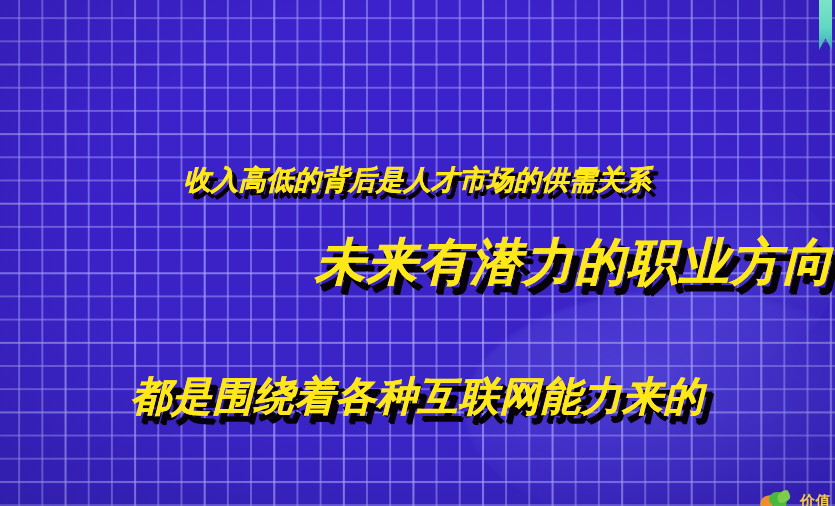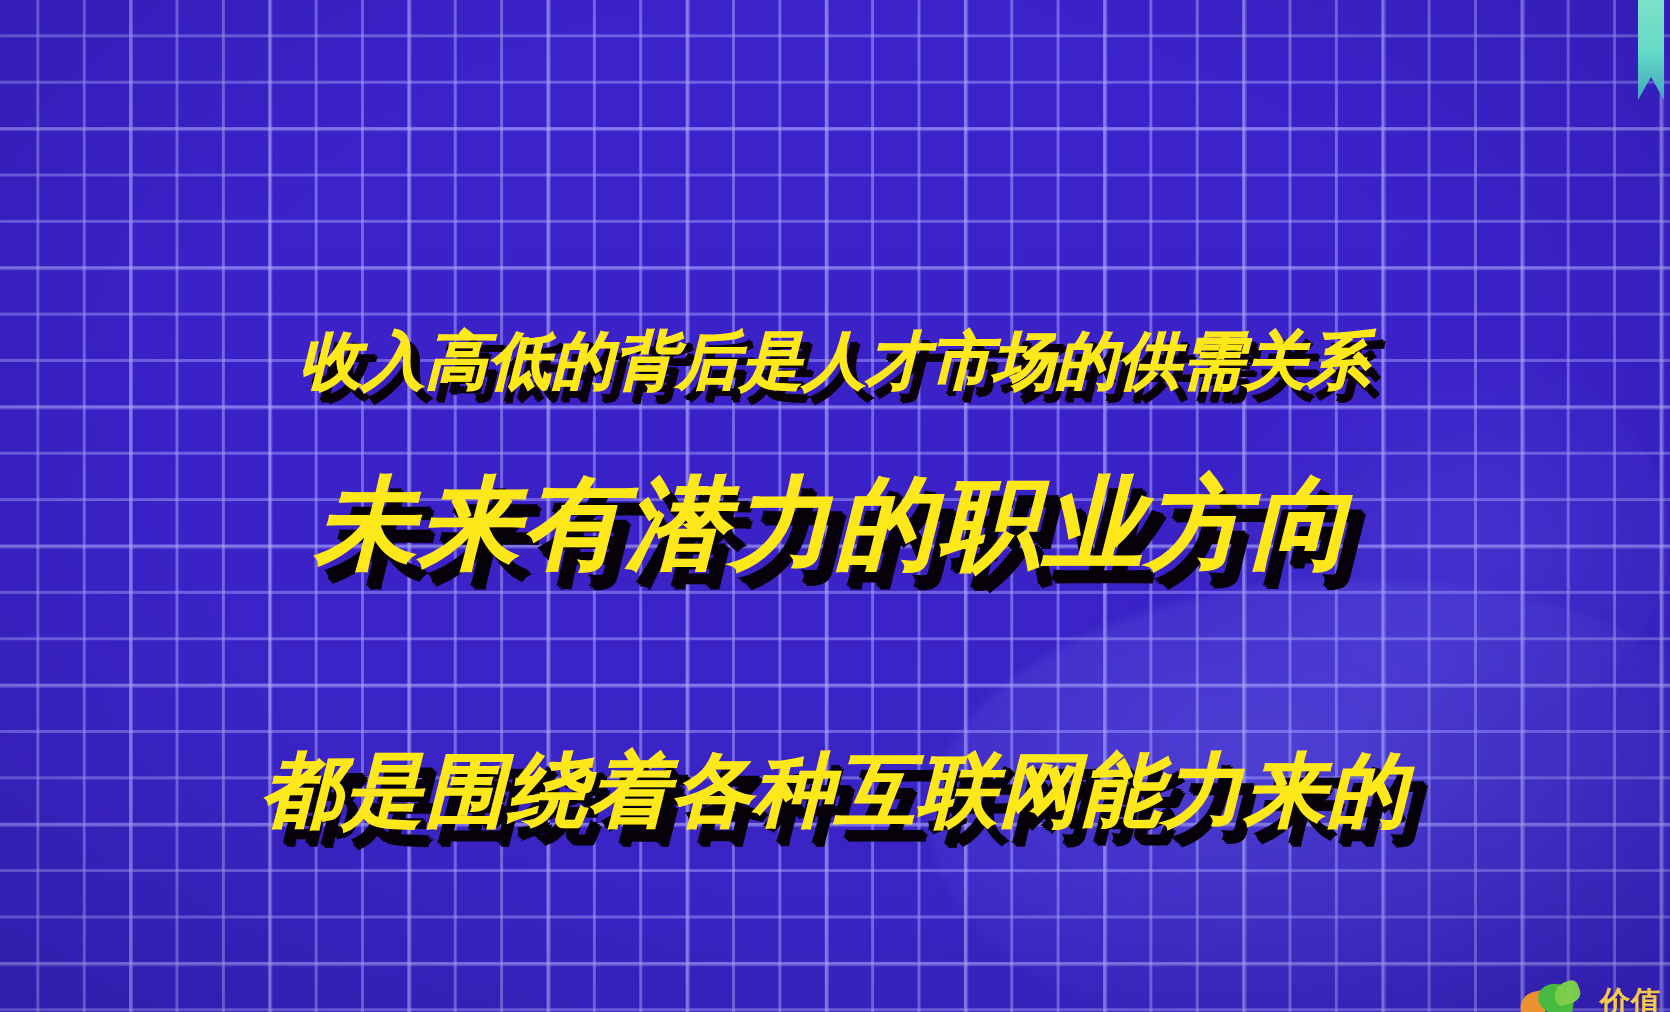--- a/index.html
+++ b/index.html
@@ -112,35 +112,36 @@
     text-align: center;
     color: #ffe81a;
     font-weight: 900;
     font-style: italic;
     white-space: nowrap;
     line-height: 1;
     -webkit-text-stroke: 0.6px #ffe81a;
   }
   .line-1 {
     top: 166px;
-    font-size: 31px;
+    font-size: 27px;
     letter-spacing: 0.5px;
     text-shadow:
       5px 6px 0 #0a0208,
       5px 6px 0 #0a0208,
       4px 5px 0 #0a0208;
   }
   .line-2 {
     top: 237px;
     font-size: 50px;
     letter-spacing: 2px;
     text-shadow:
       7px 9px 0 #07010a,
       6px 8px 0 #07010a,
       5px 7px 0 #07010a;
+    text-align: right;
   }
   .line-3 {
     top: 344px;
     font-size: 40px;
     letter-spacing: 1px;
     text-shadow:
       7px 9px 0 #07010a,
       6px 8px 0 #07010a,
       5px 7px 0 #07010a;
     margin-top: 32px;

